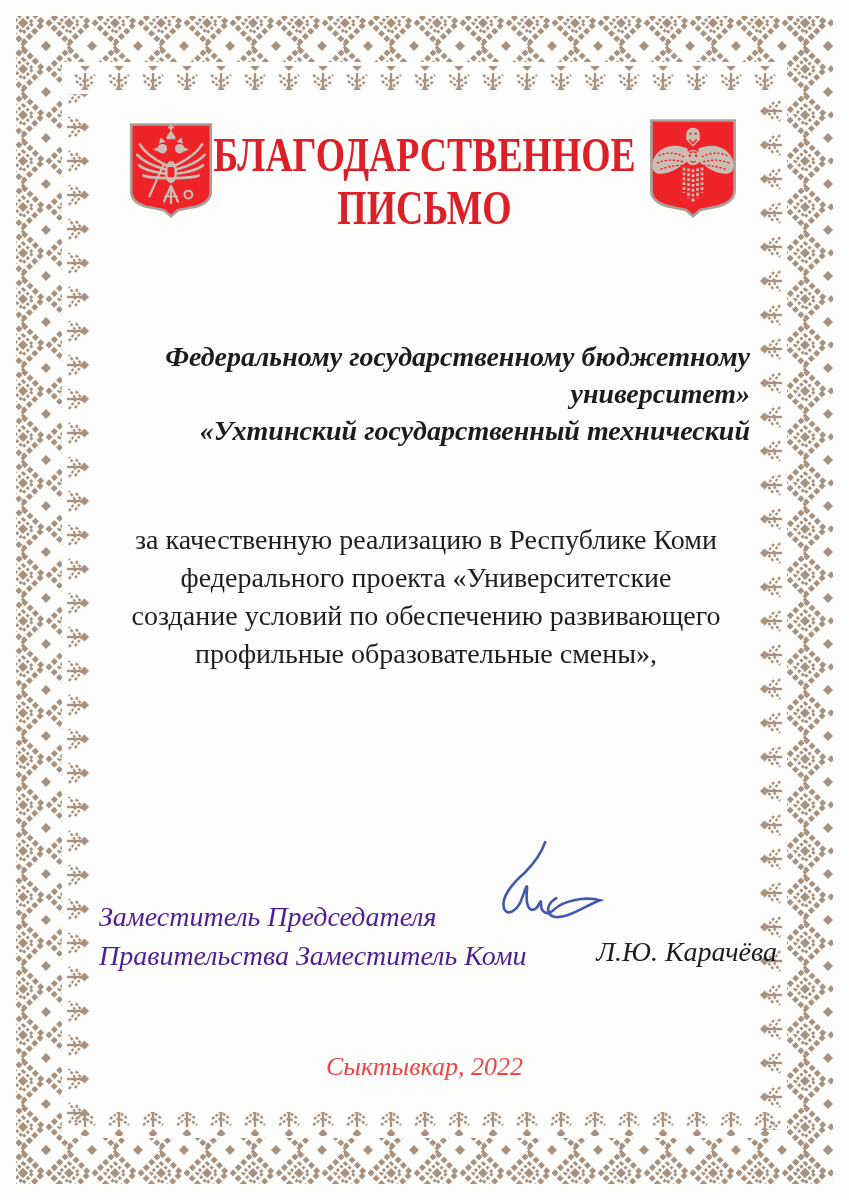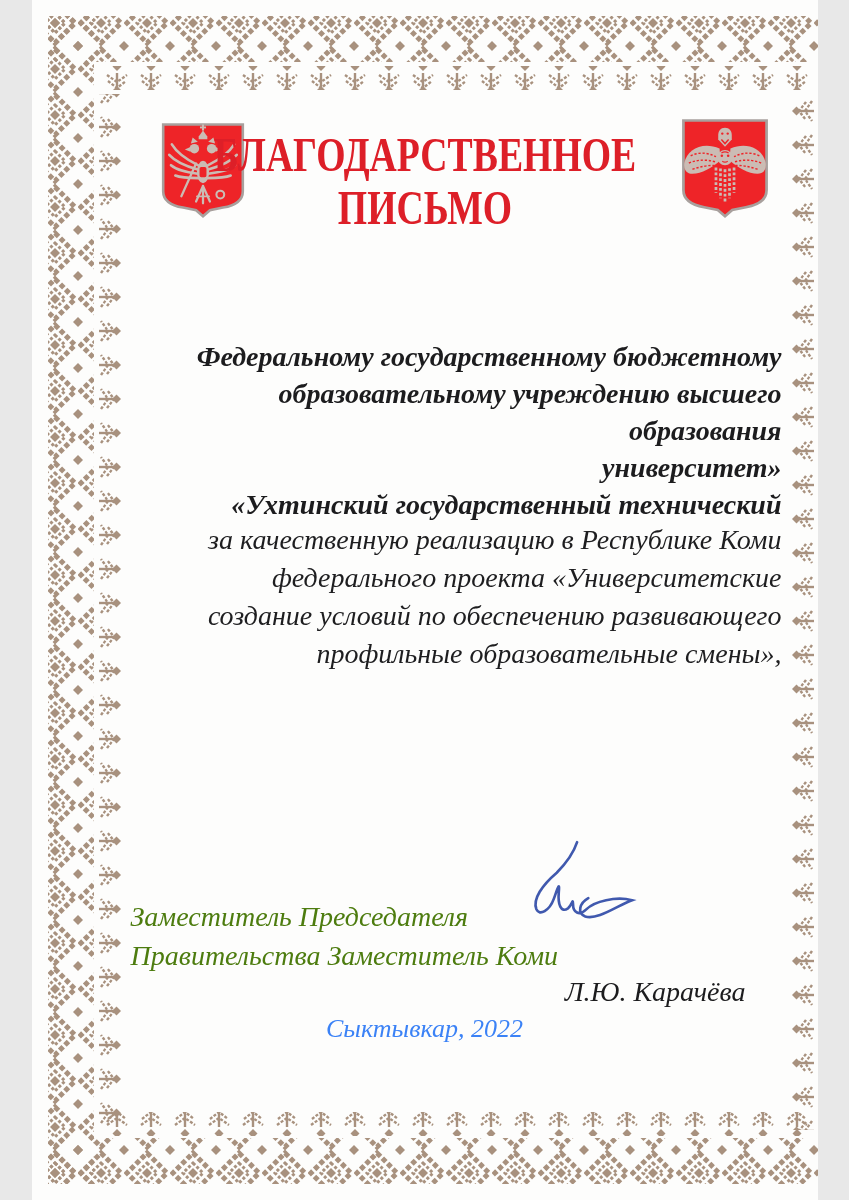--- a/index.html
+++ b/index.html
@@ -1,55 +1,55 @@
 <!DOCTYPE html>
 <html><head>
 <meta charset="utf-8">
 <style>
   html,body{margin:0;padding:0;}
   body{background:#e8e8e8;font-family:"Liberation Serif","DejaVu Serif",serif;}
   .page{
-    position:relative;width:786px;height:1200px;margin:0 auto;
+    position:relative;width:849px;height:1200px;margin:0 auto;
     background:#fdfdfc;overflow:hidden;
   }
   .ornament-layer{position:absolute;inset:0;z-index:0;}
   .content{position:absolute;inset:0;z-index:1;}
 
   .emblem{position:absolute;}
   .emblem-left{left:126px;top:116px;width:90px;height:107px;}
   .emblem-right{left:646px;top:114px;width:94px;height:107px;}
   .emblem svg{width:100%;height:100%;display:block;}
 
   .title-block{
     position:absolute;left:0;right:0;top:128px;text-align:center;
     font-weight:bold;font-size:46px;line-height:51px;letter-spacing:0px;
     transform:scale(0.82,1.04);transform-origin:50% 0;
   }
   .recipient-block{
     position:absolute;left:102px;width:648px;top:338px;text-align:right;
     font-style:italic;font-weight:bold;font-size:28px;line-height:37px;color:#1c1c1e;
   }
   .body-block{
-    position:absolute;left:102px;width:648px;top:521px;text-align:right;
-    font-style:italic;font-size:28px;line-height:38px;color:#1e1e20;
+    position:absolute;left:102px;width:648px;top:521px;text-align:center;
+    font-size:28px;line-height:38px;color:#1e1e20;
   }
   .sign-position{
     position:absolute;left:99px;top:897px;text-align:left;
-    font-style:italic;font-size:28px;line-height:39px;color:#4d7c0f;
+    font-style:italic;font-size:28px;line-height:39px;color:#4c1d95;
   }
   .sign-name{
     position:absolute;right:72px;top:936px;text-align:right;
-    font-style:italic;font-size:28px;color:#1c1c1e;margin-top:40px;
+    font-style:italic;font-size:28px;color:#1c1c1e;
   }
   .signature-scribble{position:absolute;left:455px;top:834px;width:168px;height:112px;}
   .signature-scribble svg{width:100%;height:100%;display:block;}
 
   .footer-line{
-    position:absolute;left:0;right:0;top:1014px;text-align:center;
-    font-style:italic;font-size:26px;color:#3b82f6;
+    position:absolute;left:0;right:0;top:1052px;text-align:center;
+    font-style:italic;font-size:26px;color:#ef4444;
   }
 </style>
 </head>
 <body>
 
 <div class="page">
 
   <div class="ornament-layer">
     <svg width="849" height="1200" viewBox="0 0 849 1200" xmlns="http://www.w3.org/2000/svg">
       <defs>
@@ -155,21 +155,20 @@
       </svg>
     </div>
 
     <div class="title-block" style="color:#dd1f28;">
       <div>БЛАГОДАРСТВЕННОЕ</div>
       <div>ПИСЬМО</div>
     </div>
 
     <div class="recipient-block">
       <div>Федеральному государственному бюджетному</div>
-      <div>образовательному учреждению высшего образования</div>
       <div>университет»</div>
       <div>«Ухтинский государственный технический</div>
     </div>
 
     <div class="body-block">
       <div>за качественную реализацию в Республике Коми</div>
       <div>федерального проекта «Университетские</div>
       <div>создание условий по обеспечению развивающего</div>
       <div>профильные образовательные смены»,</div>
     </div>

